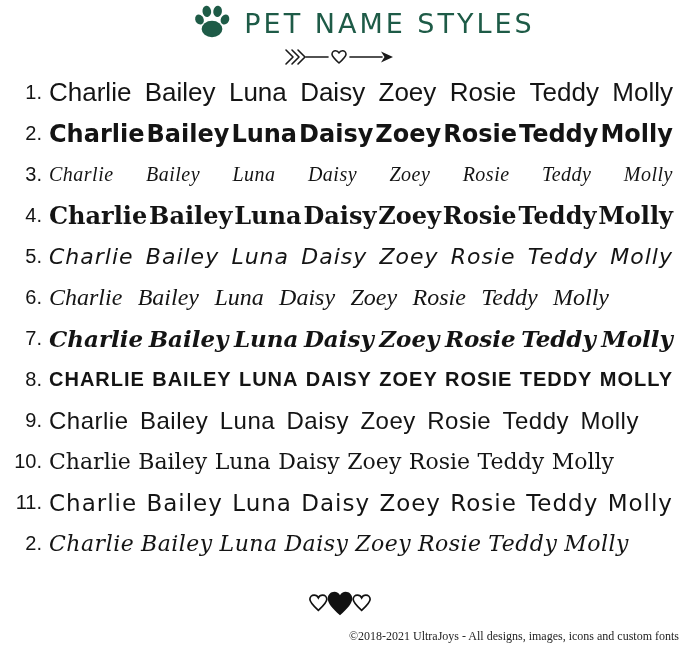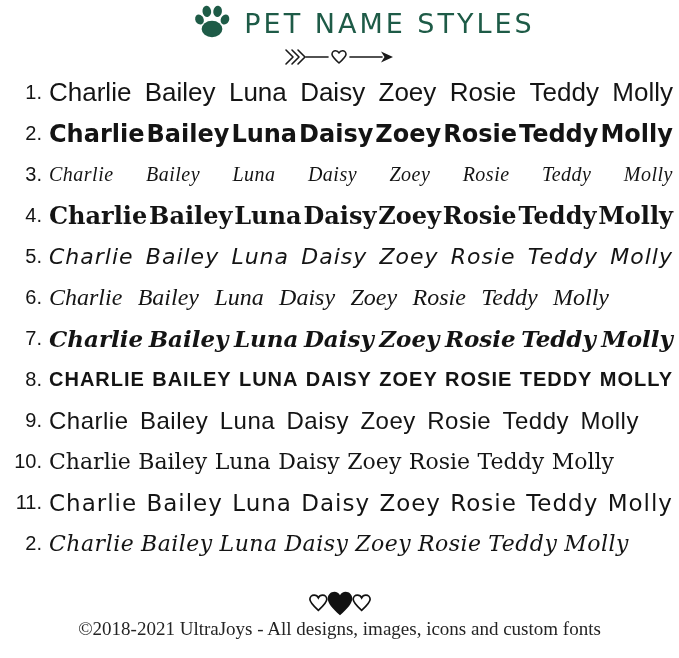--- a/index.html
+++ b/index.html
@@ -45,22 +45,22 @@
   .script-curly .row-names{font-family:"Liberation Serif",serif;font-style:italic;font-size:24px;max-width:560px;}
   .brush-script .row-names{font-family:"DejaVu Serif",serif;font-style:italic;font-weight:700;font-size:23px;}
   .caps-marker  .row-names{font-family:"Liberation Sans",sans-serif;font-weight:700;font-size:20px;text-transform:uppercase;letter-spacing:1px;}
   .tall-thin    .row-names{font-family:"Liberation Sans",sans-serif;font-size:24px;letter-spacing:.5px;max-width:590px;}
   .quirky-hand  .row-names{font-family:"DejaVu Serif",serif;font-size:22px;max-width:565px;}
   .round-print  .row-names{font-family:"DejaVu Sans",sans-serif;font-size:23px;letter-spacing:1px;}
   .cute-script  .row-names{font-family:"DejaVu Serif",serif;font-style:italic;font-size:22px;letter-spacing:.5px;max-width:580px;}
   
   .hearts-wrap{margin-top:22px;display:flex;justify-content:center;}
   .footer{
-    margin-top:2px;text-align:center;
-    font-family:"Liberation Serif",serif;font-size:19px;line-height:17px;color:#242424;
+    margin-top:10px;text-align:right;
+    font-family:"Liberation Serif",serif;font-size:12px;line-height:17px;color:#242424;
   }
 </style>
 </head>
 <body>
 
 <div class="canvas">
 
   <div class="header">
     <svg class="paw" viewBox="0 0 44 44" aria-hidden="true">
       <g fill="#1e5b47">

